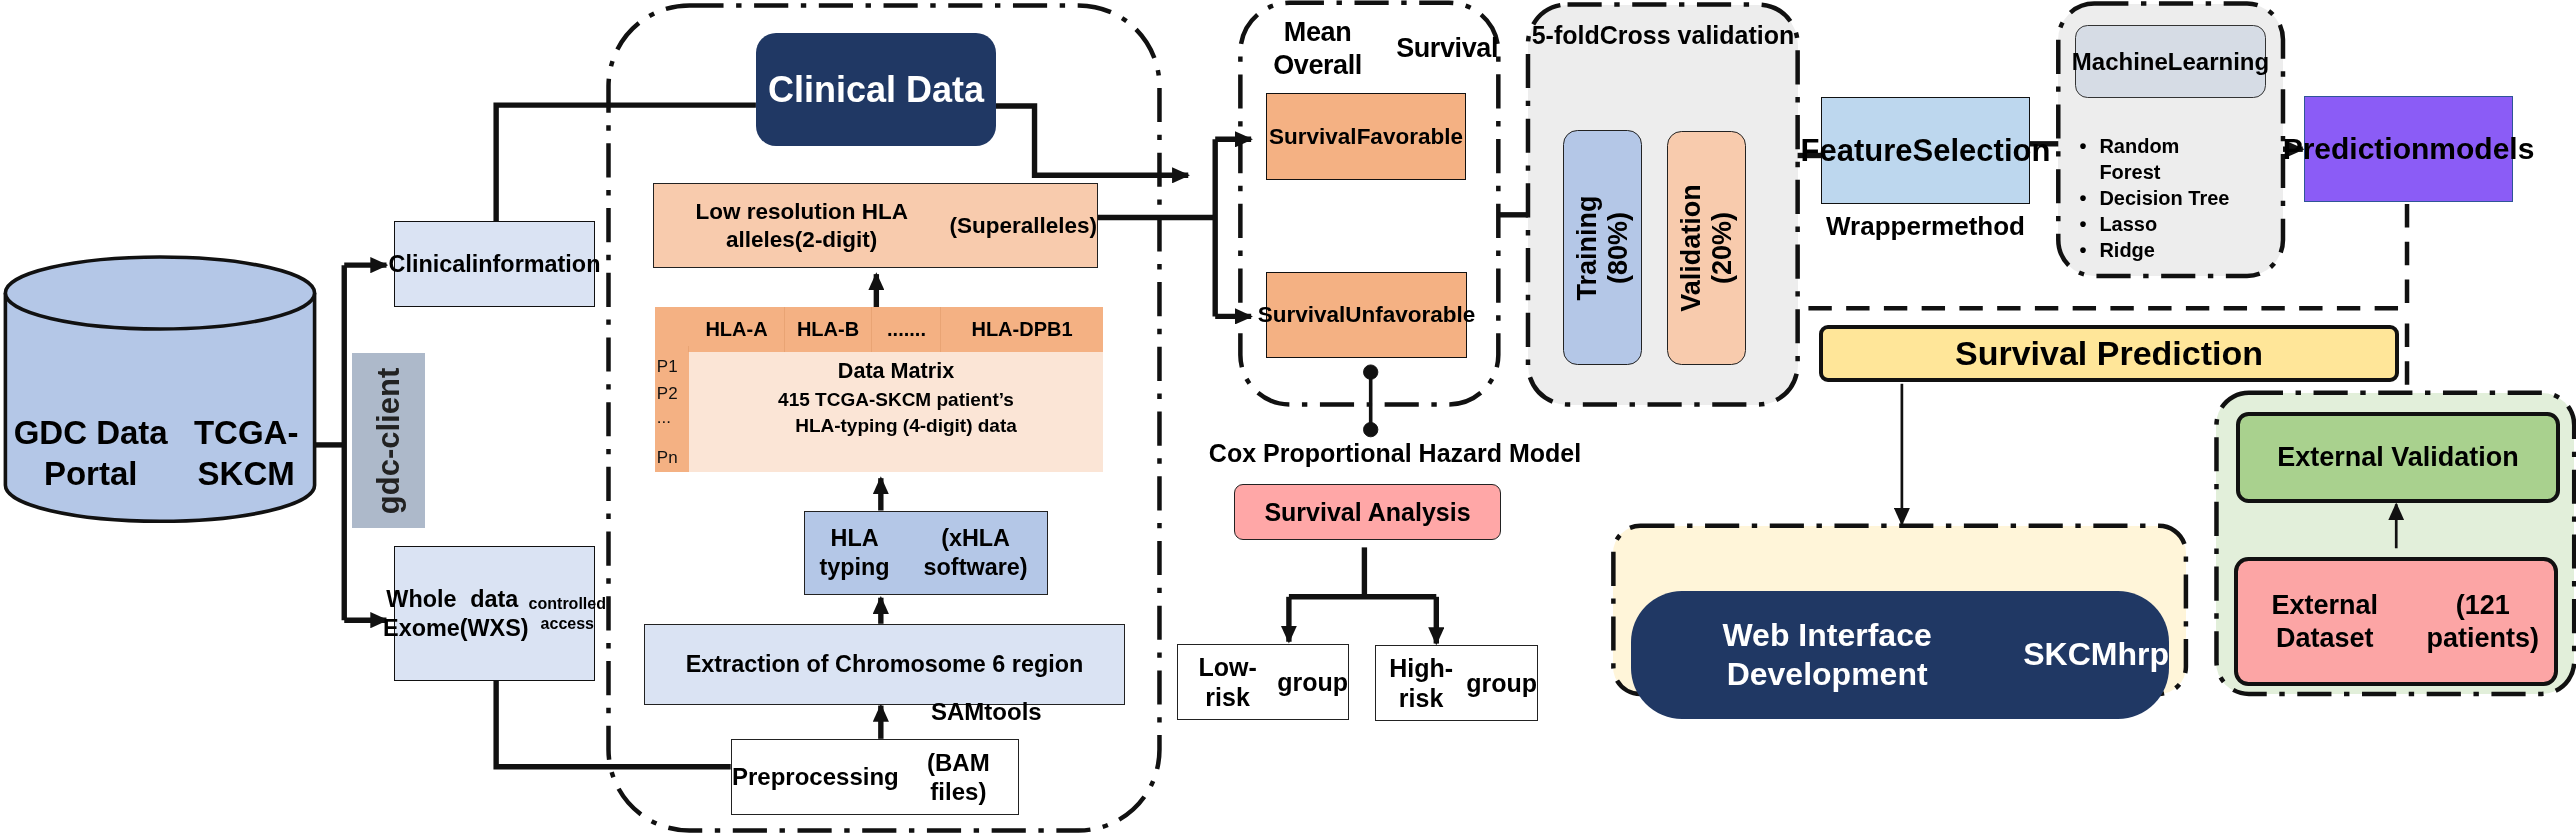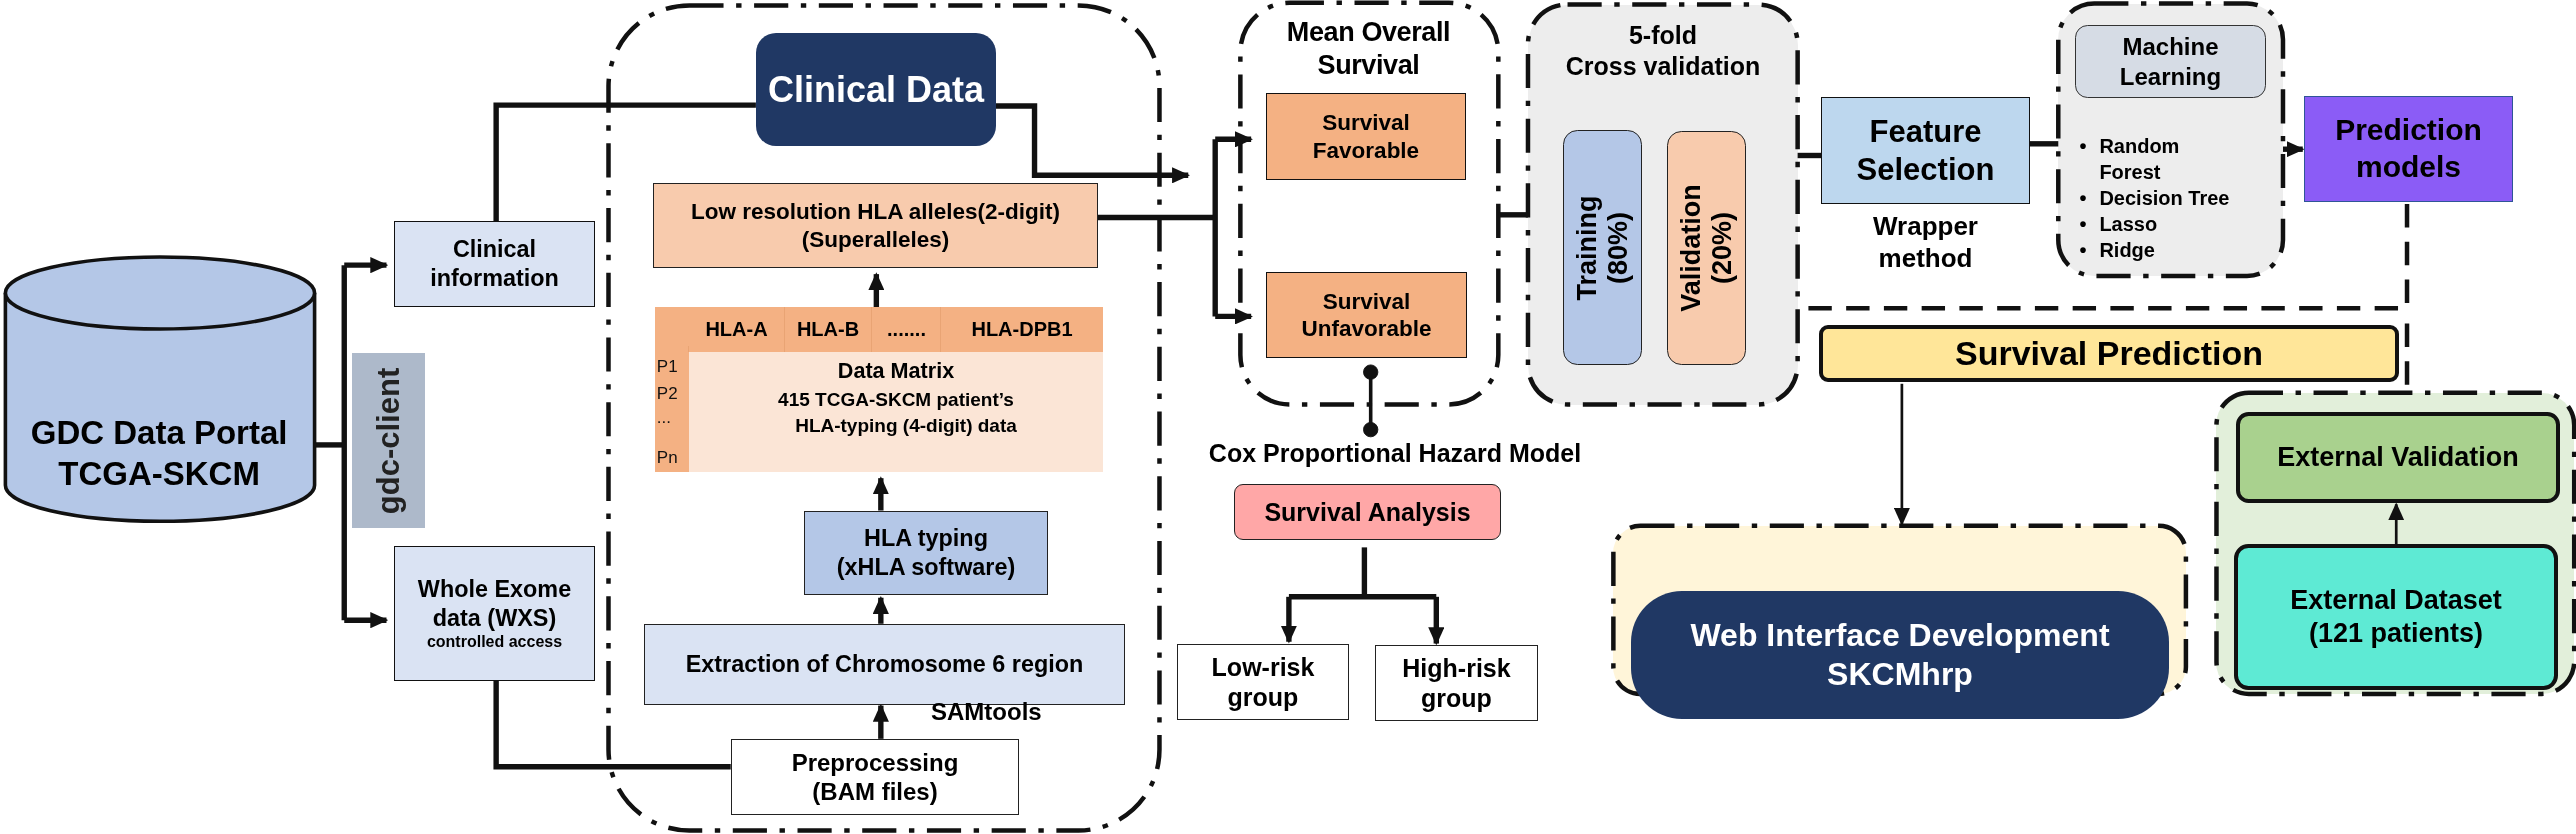--- a/index.html
+++ b/index.html
@@ -1,19 +1,19 @@
 <!DOCTYPE html>
 <html style="font-size:14.4px"><head>
 <meta charset="utf-8">
 <style>
   html, body { margin:0; padding:0; background:#ffffff; }
   #stage { position:relative; width:2576px; height:835px; overflow:hidden; background:#ffffff;
     font-family:"Liberation Sans", "DejaVu Sans", sans-serif; color:#000; }
   .abs { position:absolute; box-sizing:border-box; }
-  .box { display:flex; align-items:center; justify-content:center; text-align:center; flex-direction:column;
+  .box { display:flex; align-items:center; justify-content:center; text-align:center; flex-direction:row;
     font-weight:bold; line-height:1.22; }
   .cond { font-family:"Liberation Sans", sans-serif; letter-spacing:-0.4px; }
   svg#lines { position:absolute; left:0; top:0; }
 
   
   .fill-grey { background:#ededed; }
   .fill-cream { background:#fff5d9; }
   .fill-green { background:#e2efda; }
 
   
@@ -67,21 +67,21 @@
   #surv-pred { left:1819px; top:325px; width:580px; height:57px; background:#ffe699; border:4.5px solid #111; border-radius:9px; font-size:34px; }
 
   #cox { left:1177px; top:439px; width:436px; font-size:25px; font-weight:bold; text-align:center; white-space:nowrap; }
   #surv-analysis { left:1234px; top:484px; width:267px; height:56px; background:#ffa7a7; border:1.8px solid #222; border-radius:9px; font-size:25px; }
   #low-risk { left:1177px; top:644px; width:172px; height:76px; border:1.8px solid #222; background:#fff; font-size:25px; }
   #high-risk { left:1375px; top:645px; width:163px; height:76px; border:1.8px solid #222; background:#fff; font-size:25px; }
 
   #web-pill { left:1631px; top:555px; width:538px; height:128px; background:#203864; color:#fff; border-radius:51px; font-size:32px;margin-top:36px; }
 
   #ext-val { left:2236px; top:412px; width:324px; height:91px; background:#a9d18e; border:4.5px solid #111; border-radius:12.6px; font-size:27px; }
-  #ext-data { left:2234px; top:544px; width:324px; height:146px; background:#5eead4; border:4.5px solid #111; border-radius:14.4px; font-size:27px; }
+  #ext-data { left:2234px; top:557px; width:324px; height:129px; background:#fca5a5; border:4.5px solid #111; border-radius:14.4px; font-size:27px; }
 </style>
 </head>
 <body>
 
 <div id="stage">
 
   <div class="abs fill-grey" style="left:1528px;top:4.5px;width:270px;height:400px;border-radius:40px;"></div>
   <div class="abs fill-grey" style="left:2058px;top:3.6px;width:225px;height:272px;border-radius:36px;"></div>
   <div class="abs fill-cream" style="left:1613px;top:526px;width:573px;height:168px;border-radius:27px;"></div>
   <div class="abs fill-green" style="left:2216px;top:393px;width:358px;height:301px;border-radius:32px;"></div>

